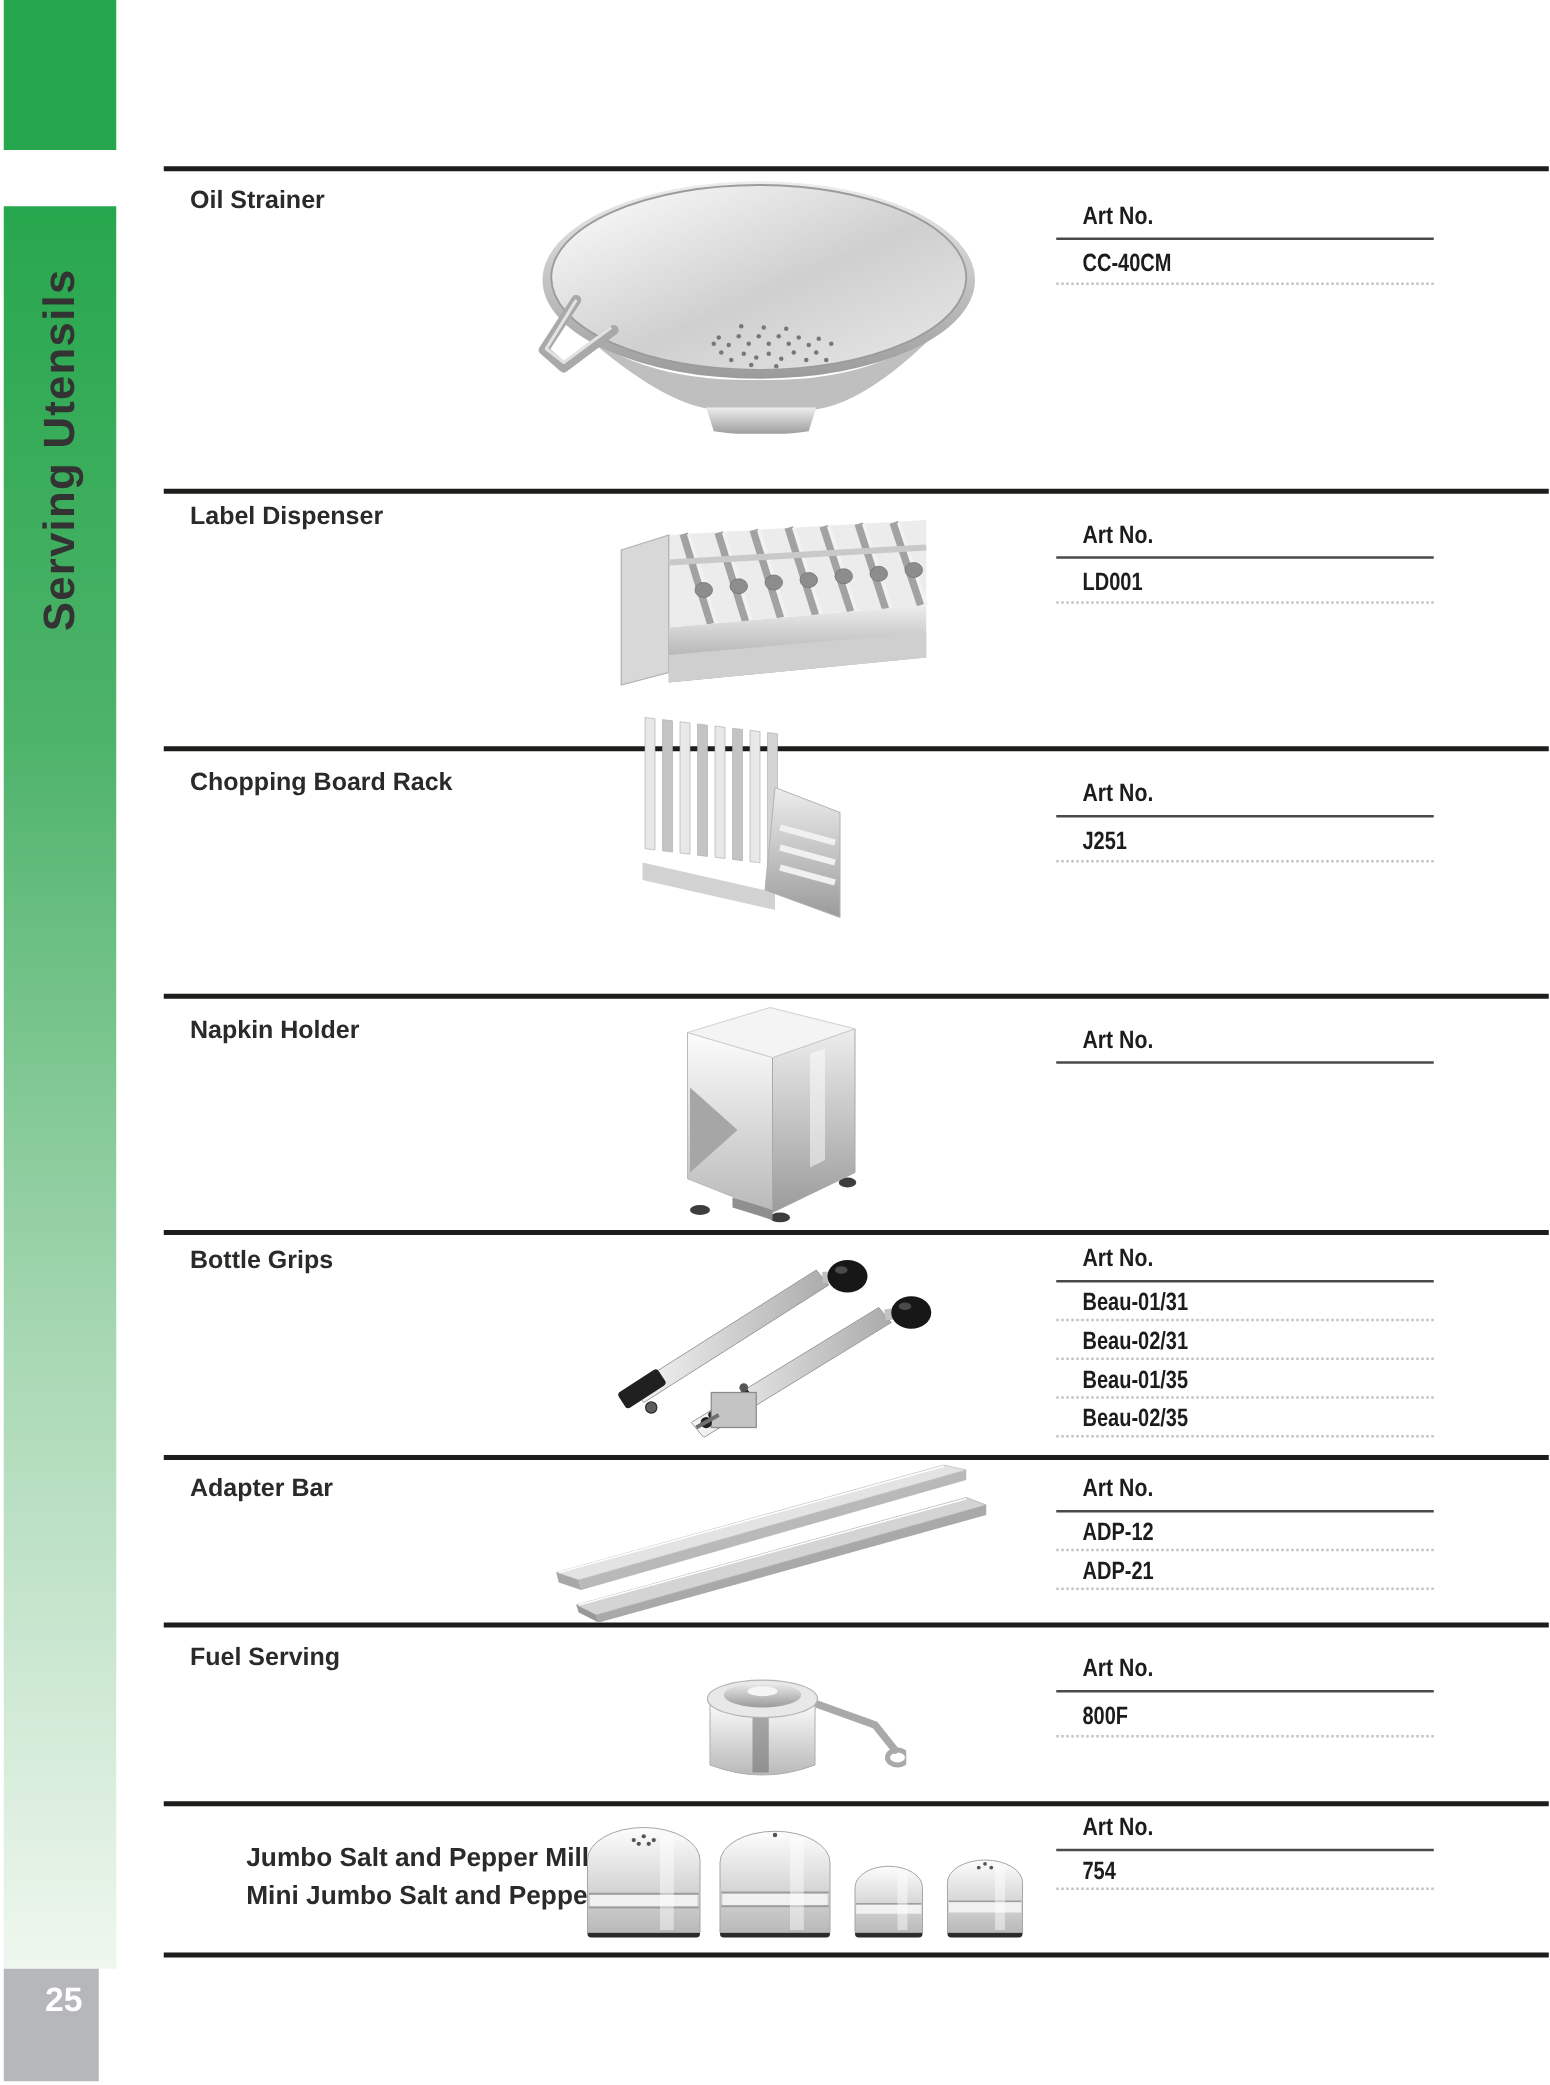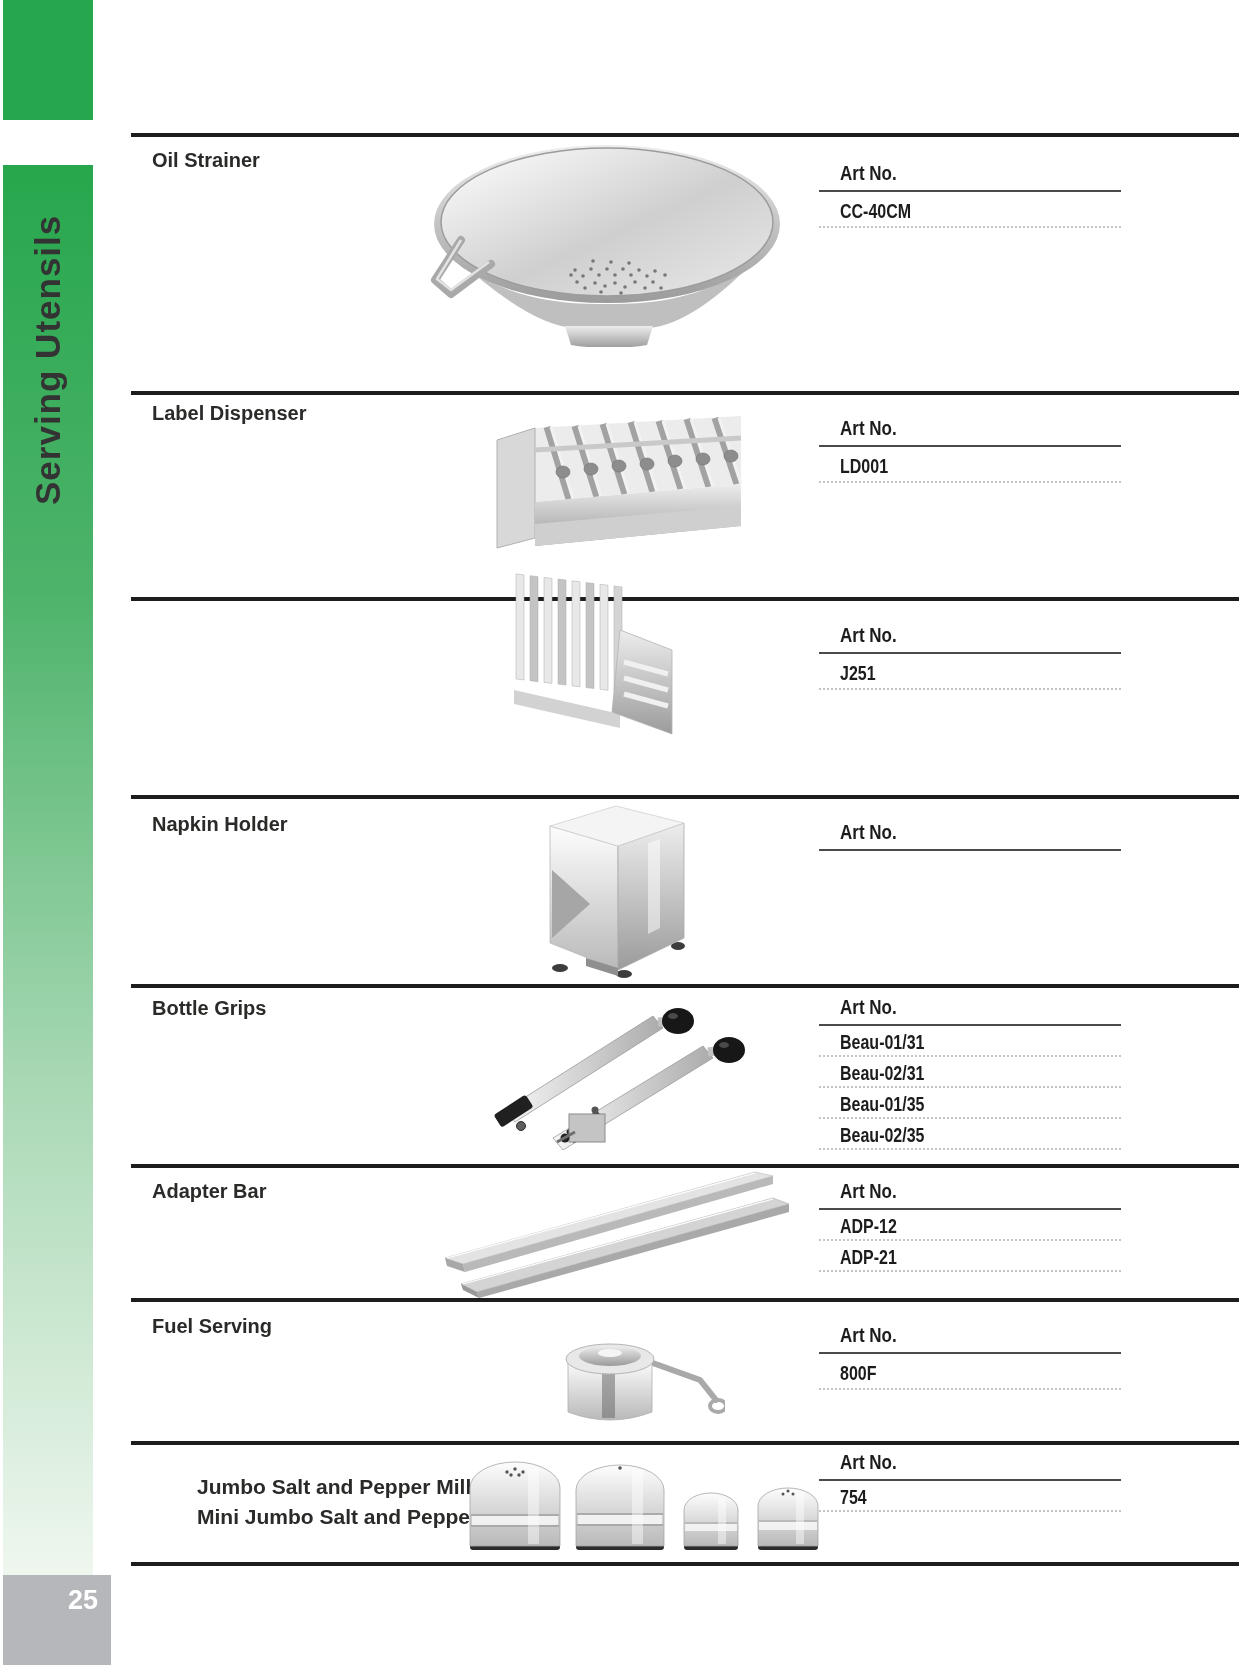--- a/index.html
+++ b/index.html
@@ -8,31 +8,31 @@
     overflow:hidden; font-family:"Liberation Sans", sans-serif; color:#222;
   }
   
   .green-square { position:absolute; left:3px; top:0; width:90px; height:120px; background:#27a74d; }
   .side-strip   { position:absolute; left:3px; top:165px; width:90px; height:1410px;
                   background:linear-gradient(to bottom, #27a74d 0%, #4db36a 30%, #a8d8b4 65%, #eff7ef 100%); }
   .side-title   { position:absolute; left:0; top:25px; width:90px; height:340px;
                   writing-mode:vertical-rl; transform:rotate(180deg);
                   display:flex; align-items:center; justify-content:center;
                   font-size:35px; font-weight:bold; color:#333333; letter-spacing:1px; white-space:nowrap; }
-  .page-box     { position:absolute; left:3px; top:1575px; width:108px; height:90px; background:#b6b7ba;
+  .page-box     { position:absolute; left:3px; top:1575px; width:76px; height:90px; background:#b6b7ba;
                   box-sizing:border-box; text-align:right; padding:10px 13px 0 0; }
   .page-box span{ color:#ffffff; font-size:27px; font-weight:bold; }
   
   .sep { position:absolute; left:131px; width:1108px; height:4px; background:#1d1d1b; }
   
   .ptitle { position:absolute; left:152px; font-size:20px; font-weight:bold; color:#2a2a28;
             line-height:31px; white-space:nowrap; }
   .ptitle.small { font-size:21px; line-height:26px;margin-left:45px; }
   
-  .art   { position:absolute; left:819px; width:302px; }
+  .art   { position:absolute; left:845px; width:302px; }
   .art-h { border-bottom:2px solid #4a4a4a; padding:2px 0 5px 21px; }
   .art-c { padding:8px 0 3px 21px; border-bottom:2px dotted #c4c4c4;text-decoration:underline; }
   .art-c.tight { padding:5px 0 1px 21px; }
   .cond  { display:inline-block; transform:scaleX(0.8); transform-origin:0 50%;
            font-size:20px; line-height:23px; font-weight:bold; color:#1c1c1c;
            letter-spacing:0; white-space:nowrap; }
   .art-h .cond { transform:scaleX(0.85); }
   
   .photo { position:absolute; }
 </style>
@@ -158,20 +158,21 @@
       <ellipse cx="236" cy="58" rx="7" ry="6"></ellipse>
     </g>
     <polygon points="40,104 246,86 246,128 40,148" fill="url(#gV2)"></polygon>
     <polygon points="40,126 246,108 246,128 40,148" fill="#cfcfcf"></polygon>
   </svg>
   <div class="art" style="top:415px">
     <div class="art-h"><span class="cond">Art No.</span></div>
     <div class="art-c"><span class="cond">LD001</span></div>
   </div>
 
+  <div class="ptitle" style="top:611px">Chopping Board Rack</div>
   <svg class="photo" style="left:500px; top:562px" width="180" height="180" viewBox="0 0 180 180">
     <polygon points="14,128 120,152 120,166 14,142" fill="#d2d2d2"></polygon>
     <g transform="skewY(7)">
       <rect x="16" y="10" width="8" height="105" fill="#e8e8e8" stroke="#adadad" stroke-width="0.5"></rect>
       <rect x="30" y="10" width="8" height="105" fill="#c4c4c4" stroke="#adadad" stroke-width="0.5"></rect>
       <rect x="44" y="10" width="8" height="105" fill="#e8e8e8" stroke="#adadad" stroke-width="0.5"></rect>
       <rect x="58" y="10" width="8" height="105" fill="#c4c4c4" stroke="#adadad" stroke-width="0.5"></rect>
       <rect x="72" y="10" width="8" height="105" fill="#e8e8e8" stroke="#adadad" stroke-width="0.5"></rect>
       <rect x="86" y="10" width="8" height="105" fill="#c4c4c4" stroke="#adadad" stroke-width="0.5"></rect>
       <rect x="100" y="10" width="8" height="105" fill="#e8e8e8" stroke="#adadad" stroke-width="0.5"></rect>

